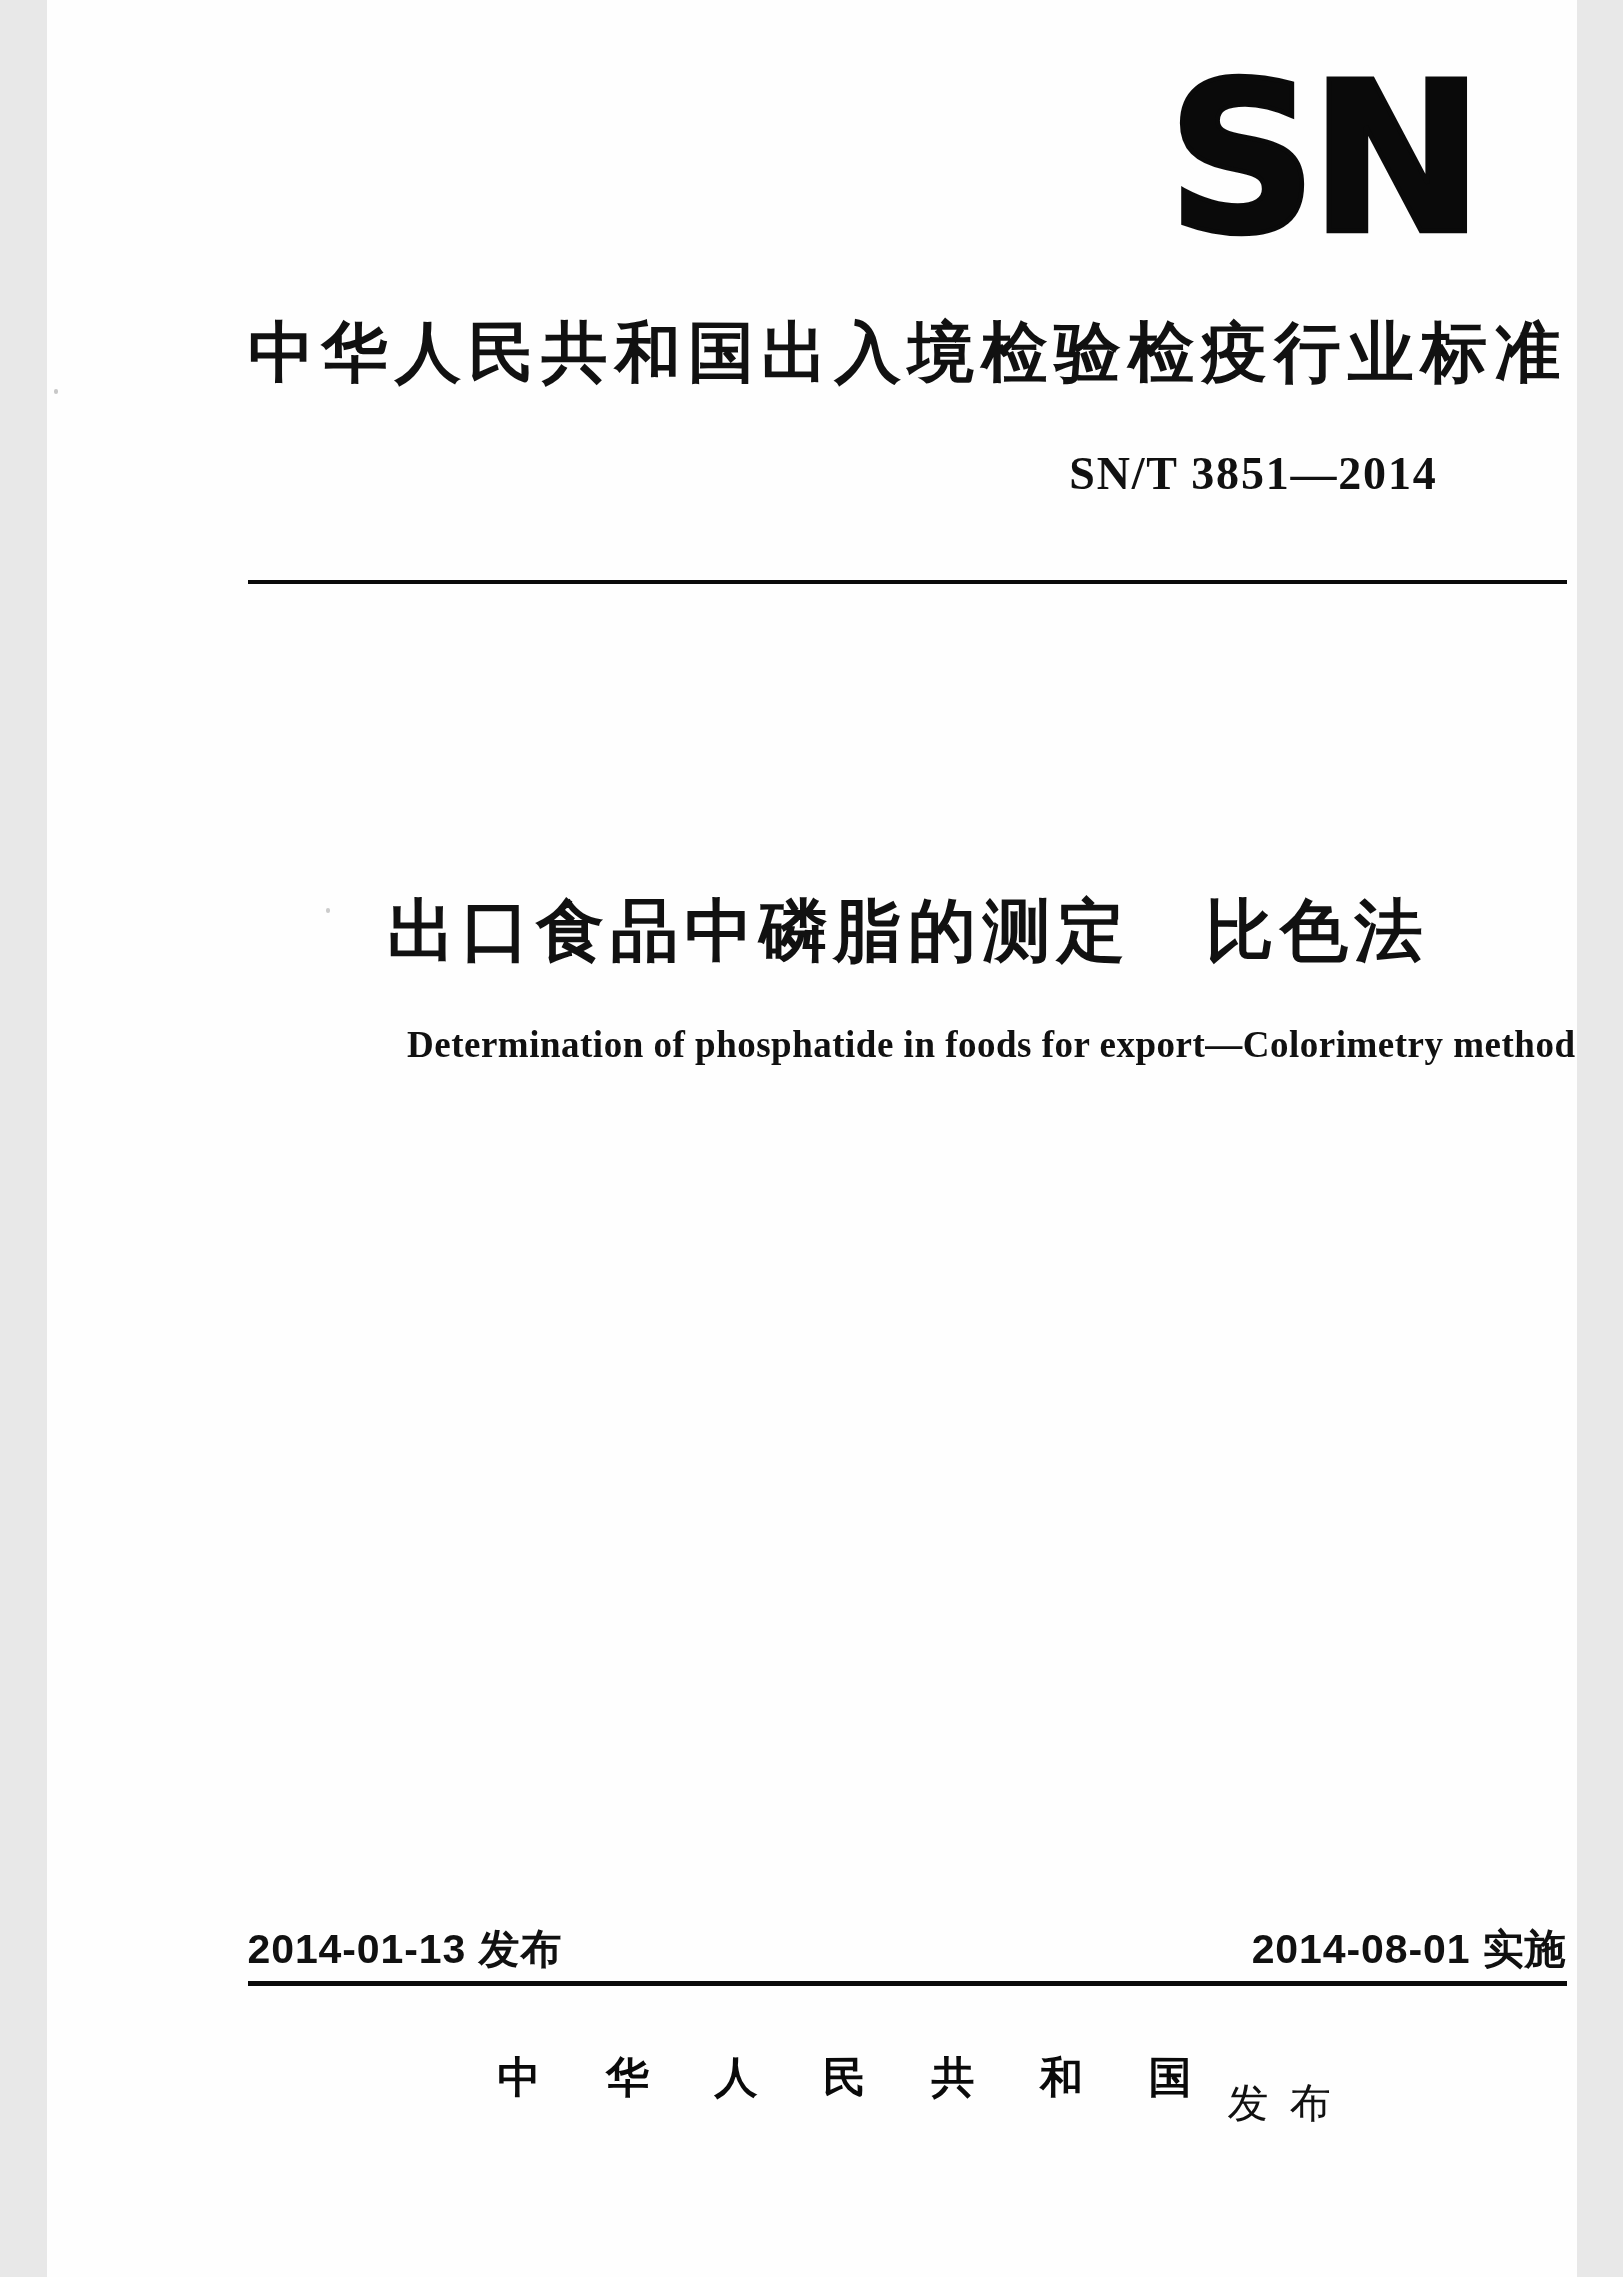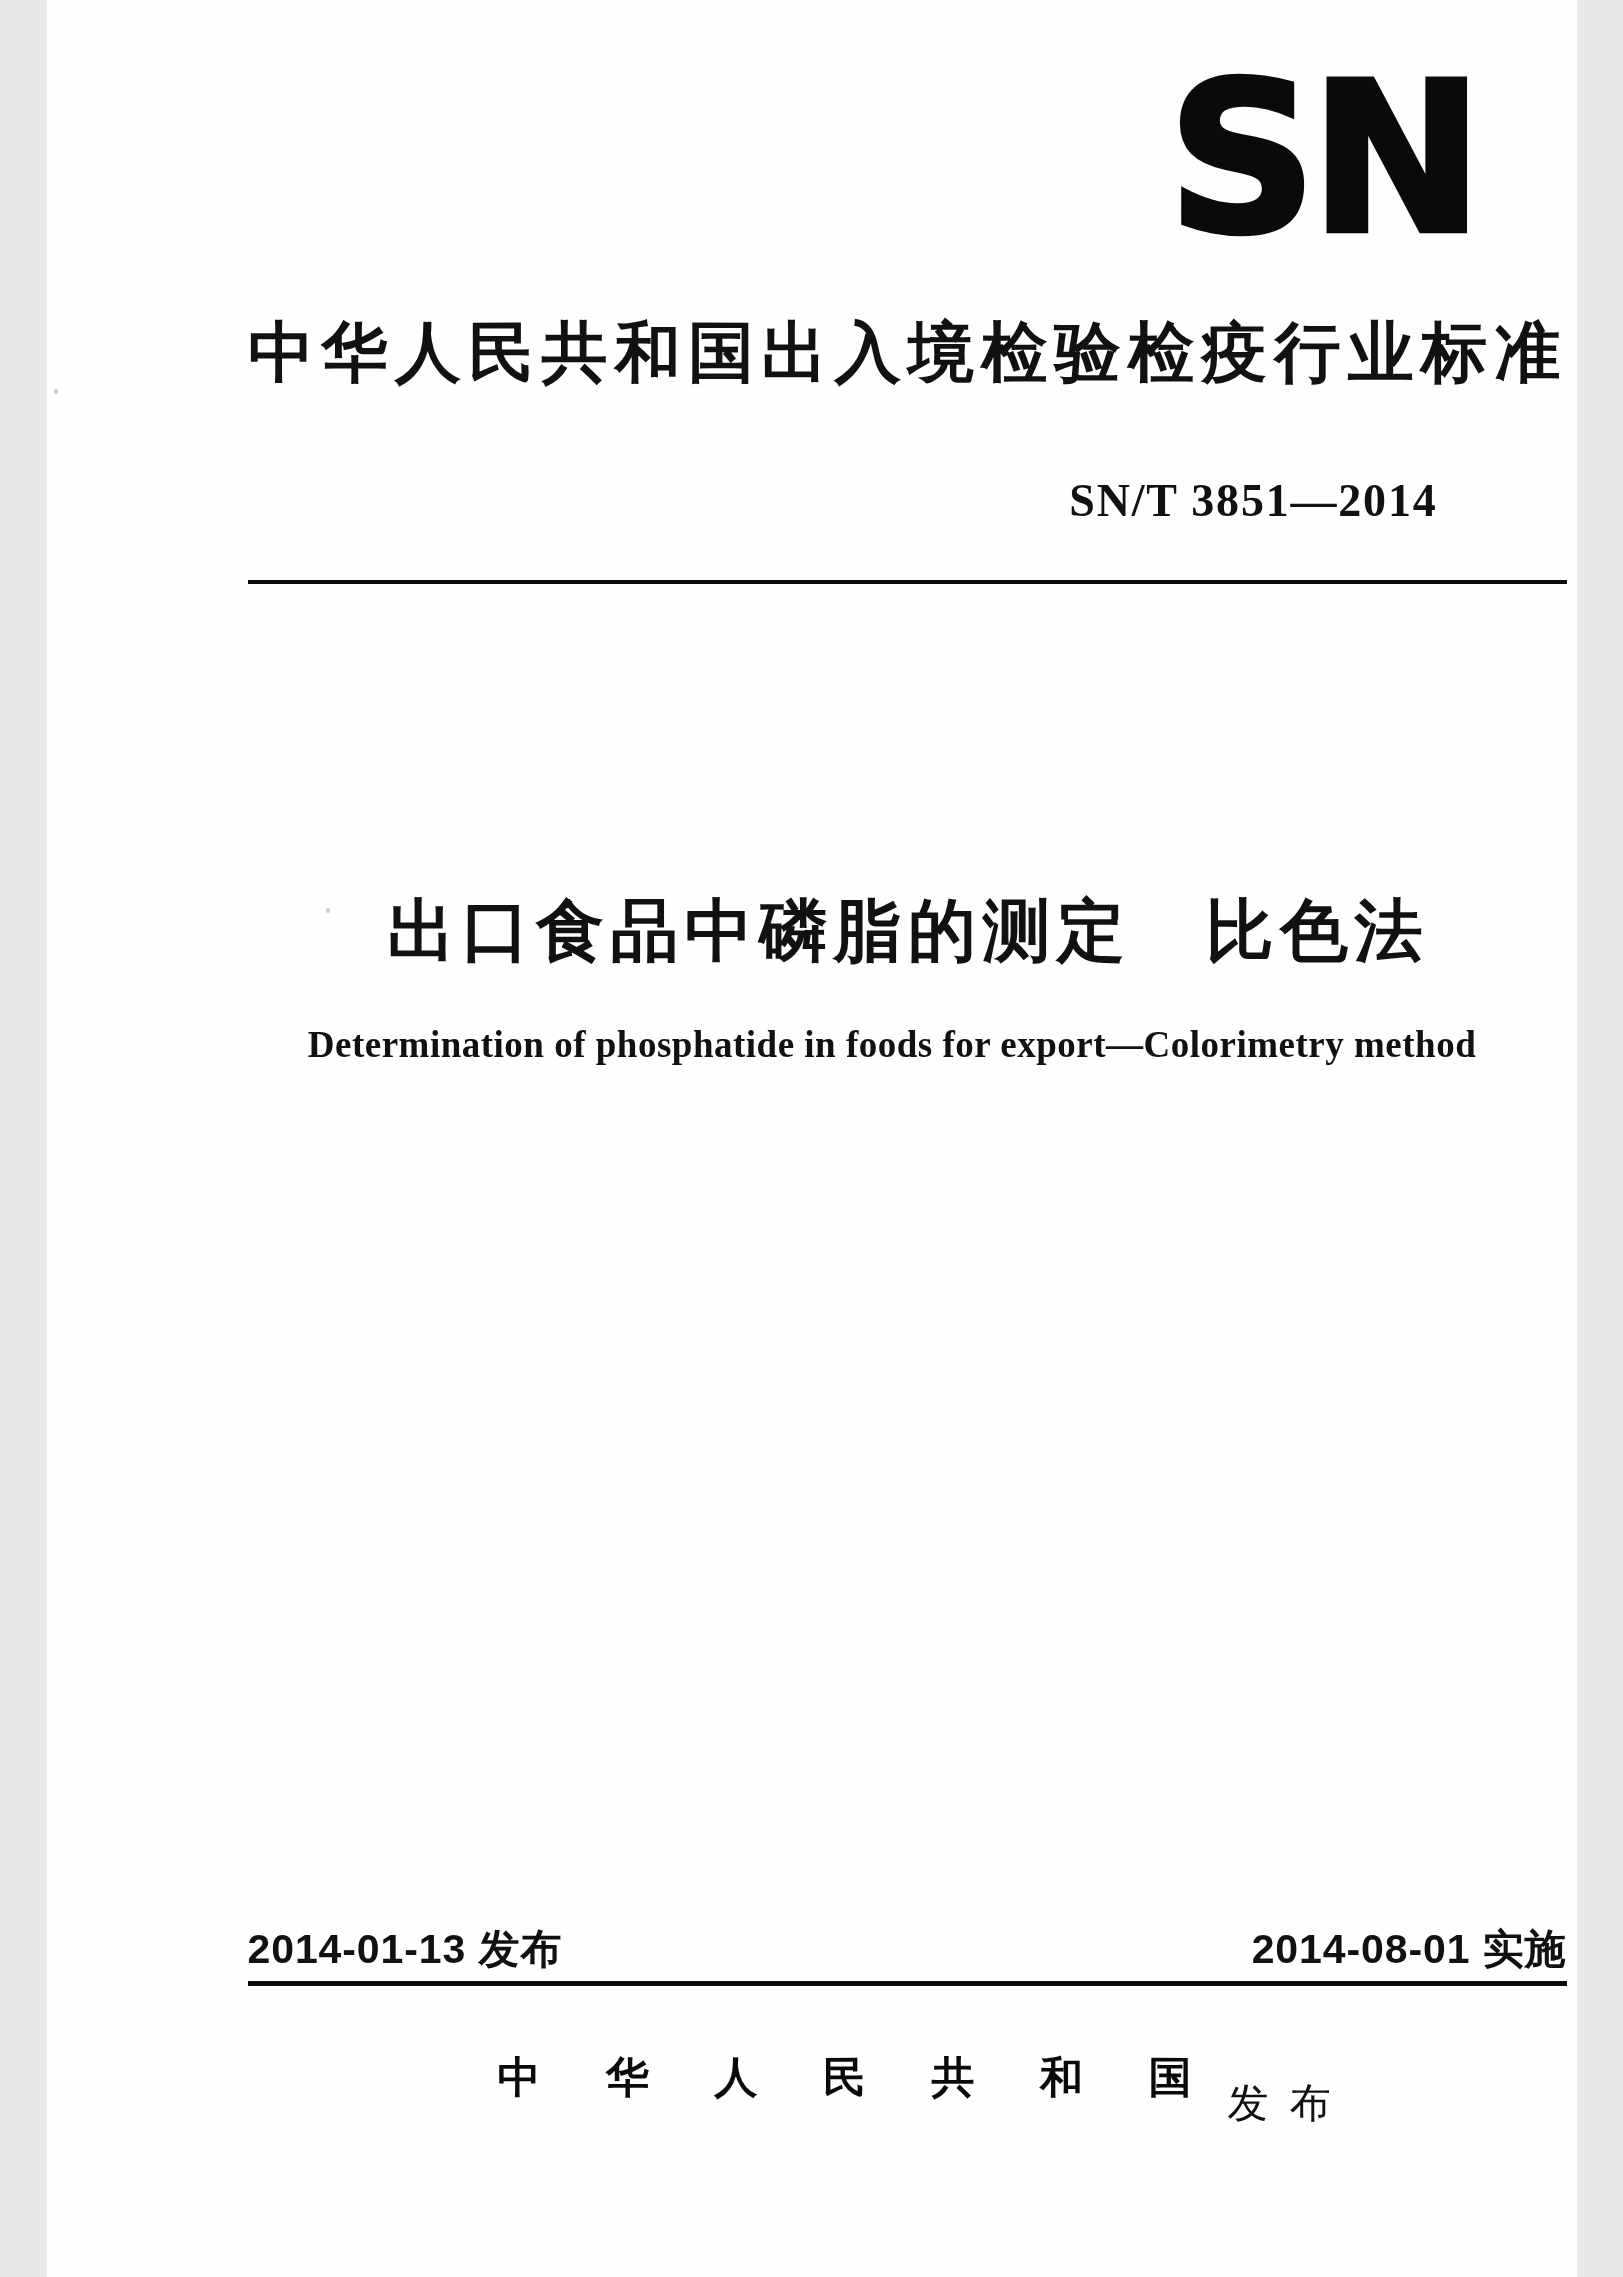--- a/index.html
+++ b/index.html
@@ -41,21 +41,21 @@
     font-weight: bold;
     letter-spacing: 7.3px;
     line-height: 1.05;
     white-space: nowrap;
     font-family: Liberation Serif, serif;
   }
 
   
   .std-code {
     position: absolute;
-    top: 474px;
+    top: 447px;
     right: 139px;
     font-family: "Liberation Serif", serif;
     font-size: 46px;
     font-weight: bold;
     letter-spacing: 1.8px;
     white-space: nowrap;
   }
 
   .rule-top {
     position: absolute;
@@ -76,23 +76,23 @@
     font-size: 68px;
     font-weight: bold;
     letter-spacing: 6.4px;
     white-space: nowrap;
     font-family: "Liberation Sans", sans-serif;
   }
 
   .title-en {
     position: absolute;
     top: 1023px;
-    left: 182px;
+    left: 202px;
     width: 1327px;
-    text-align: center;
+    text-align: right;
     font-family: "Liberation Serif", serif;
     font-size: 37px;
     font-weight: bold;
     letter-spacing: 0.5px;
     white-space: nowrap;
   }
 
   
   .date-row {
     position: absolute;

